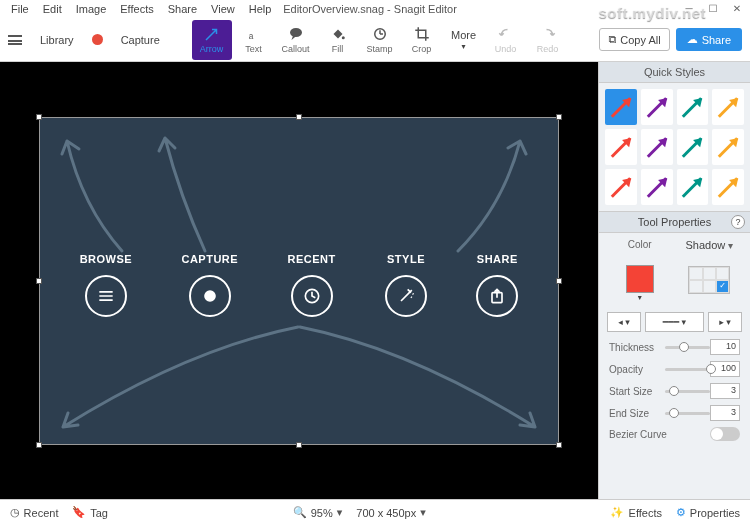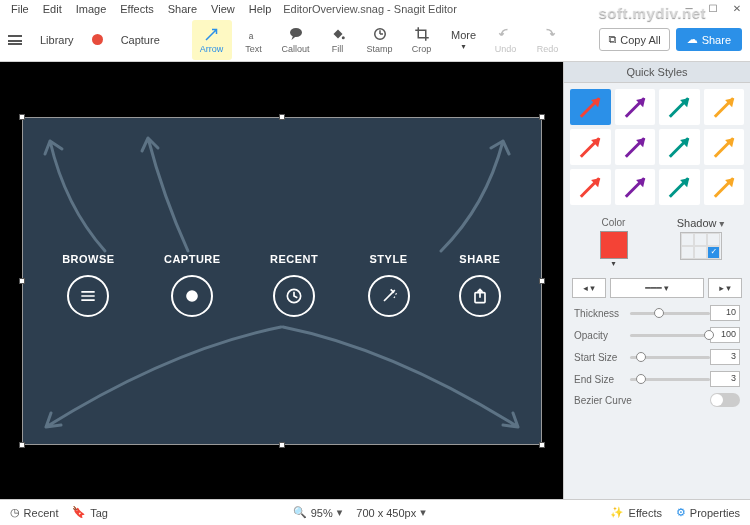--- a/index.html
+++ b/index.html
@@ -9,52 +9,52 @@
 .title{position:absolute;top:0;left:0;right:10px;text-align:center;font-size:11px;pointer-events:none;line-height:18px;color:#555}
 .winctrl{position:absolute;top:0;right:2px;display:flex;gap:2px}
 .winctrl div{width:22px;height:16px;display:flex;align-items:center;justify-content:center;font-size:10px;color:#666}
 .topbar{height:44px;display:flex;align-items:center;border-bottom:1px solid #d0d0d0;padding:0 8px}
 .lib{display:flex;align-items:center;gap:18px;font-size:12px}
 .ham{display:inline-block;width:14px;height:10px;border-top:2px solid #555;border-bottom:2px solid #555;position:relative}
 .ham::after{content:"";position:absolute;top:3px;left:0;right:0;border-top:2px solid #555}
 .reddot{width:11px;height:11px;border-radius:50%;background:#e74c3c;display:inline-block}
 .tools{display:flex;gap:2px;margin:0 auto}
 .tool{width:40px;height:40px;display:flex;flex-direction:column;align-items:center;justify-content:center;gap:1px;border-radius:3px}
-.tool.sel{background:#fef9c3}
+.tool.sel{background:#4c1d95}
 .tool svg{width:18px;height:18px}
 .tool .lbl{font-size:9px;color:#666}
 .tool.sel .lbl{color:#2b90e8}
 .right-actions{display:flex;align-items:center;gap:6px}
 .btn-copy{border:1px solid #bbb;padding:4px 8px;border-radius:3px;font-size:11px;display:flex;align-items:center;gap:4px}
 .btn-share{background:#2b90e8;color:#fff;padding:5px 11px;border-radius:3px;font-size:11px;display:flex;align-items:center;gap:4px}
 .btn-share *{color:#fff}
 .main{display:flex;height:calc(100% - 62px - 26px)}
 .canvas-area{flex:1;background:#000000;display:flex;align-items:center;justify-content:center;position:relative}
 .canvas{width:520px;height:328px;background:#2d3e4f;position:relative;border:1px solid #999}
 .handle{width:6px;height:6px;background:#fff;border:1px solid #555;position:absolute}
 .h-tl{top:-4px;left:-4px}.h-tr{top:-4px;right:-4px}.h-bl{bottom:-4px;left:-4px}.h-br{bottom:-4px;right:-4px}
 .h-t{top:-4px;left:calc(50% - 3px)}.h-b{bottom:-4px;left:calc(50% - 3px)}.h-l{left:-4px;top:calc(50% - 3px)}.h-r{right:-4px;top:calc(50% - 3px)}
 .cv-items{position:absolute;top:135px;left:0;right:0;display:flex;justify-content:space-around;padding:0 15px}
 .cv-item{display:flex;flex-direction:column;align-items:center;gap:10px}
 .cv-item .t{color:#fff;font-size:11px;font-weight:600;letter-spacing:0.5px}
 .circ{width:42px;height:42px;border:2px solid #fff;border-radius:50%;display:flex;align-items:center;justify-content:center}
 .circ svg{width:20px;height:20px;stroke:#fff;fill:none;stroke-width:2}
 .curve{position:absolute;stroke:#5d7385;stroke-width:3;fill:none;stroke-linecap:round}
-.panel{width:187px;background:#eef1f4;border-left:1px solid #ccc;display:flex;flex-direction:column;overflow:hidden}
+.panel{width:152px;background:#eef1f4;border-left:1px solid #ccc;display:flex;flex-direction:column;overflow:hidden}
 .phdr{background:#dde3e9;text-align:center;padding:4px;font-size:11px;color:#555;border-bottom:1px solid #ccc}
 .qs{display:grid;grid-template-columns:repeat(4,1fr);gap:4px;padding:6px}
 .qs-item{height:36px;display:flex;align-items:center;justify-content:center;background:#fff;border-radius:2px}
 .qs-item.sel{background:#2b90e8}
 .arr{width:26px;height:3px;position:relative;transform:rotate(-45deg)}
 .arr::after{content:"";position:absolute;right:-1px;top:-3.5px;border-left:8px solid;border-top:5px solid transparent;border-bottom:5px solid transparent}
 .tp-hdr{display:flex;align-items:center;justify-content:center;background:#dde3e9;padding:4px;border-top:1px solid #ccc;border-bottom:1px solid #ccc;position:relative}
 .tp-hdr .q{position:absolute;right:5px;width:14px;height:14px;border:1px solid #999;border-radius:50%;font-size:9px;text-align:center;line-height:12px;background:#fff}
 .tp-row{display:flex;padding:6px 10px;gap:8px}
 .tp-col{flex:1;text-align:center}
-.tp-col .sl{font-size:10px;color:#666;margin-bottom:3px}
+.tp-col .sl{font-size:10px;color:#666;margin-bottom:15px}
 .swatch{width:28px;height:28px;background:#f44336;margin:0 auto;border:1px solid #999}
 .shgrid{width:42px;height:28px;margin:0 auto;display:grid;grid-template-columns:1fr 1fr 1fr;grid-template-rows:1fr 1fr;border:1px solid #bbb}
 .shgrid div{border:0.5px solid #ddd}
 .shgrid .ck{background:#2b90e8;color:#fff;font-size:8px;text-align:center}
 .shape-row{display:flex;gap:4px;padding:4px 8px}
 .shp{flex:1;height:20px;background:#fff;border:1px solid #bbb;display:flex;align-items:center;justify-content:center;font-size:9px}
 .slider-row{display:flex;align-items:center;padding:3px 10px;}
 .slider-row .sl{width:56px;font-size:10px;color:#666}
 .track{flex:1;height:3px;background:#ccc;position:relative;border-radius:2px}
 .thumb{width:10px;height:10px;background:#fff;border:1px solid #888;border-radius:50%;position:absolute;top:-4px}
@@ -269,20 +269,24 @@
         <div class="qs-item">
           <div class="arr" style="background: rgb(123, 31, 162); color: rgb(123, 31, 162);"></div>
         </div>
         <div class="qs-item">
           <div class="arr" style="background: rgb(0, 150, 136); color: rgb(0, 150, 136);"></div>
         </div>
         <div class="qs-item">
           <div class="arr" style="background: rgb(249, 168, 37); color: rgb(249, 168, 37);"></div>
         </div>
       </div>
+    <div class="tp-hdr">
+        <span>Tool Properties</span>
+        <span class="q">?</span>
+      </div>
     <div class="tp-row">
       <div class="tp-col">
           <div class="sl">Color</div>
           <div class="swatch"></div>
           <div style="font-size:8px">▾</div>
         </div>
       <div class="tp-col">
           <div class="sl"><span>Shadow</span> ▾</div>
           <div class="shgrid">
             <div></div>

